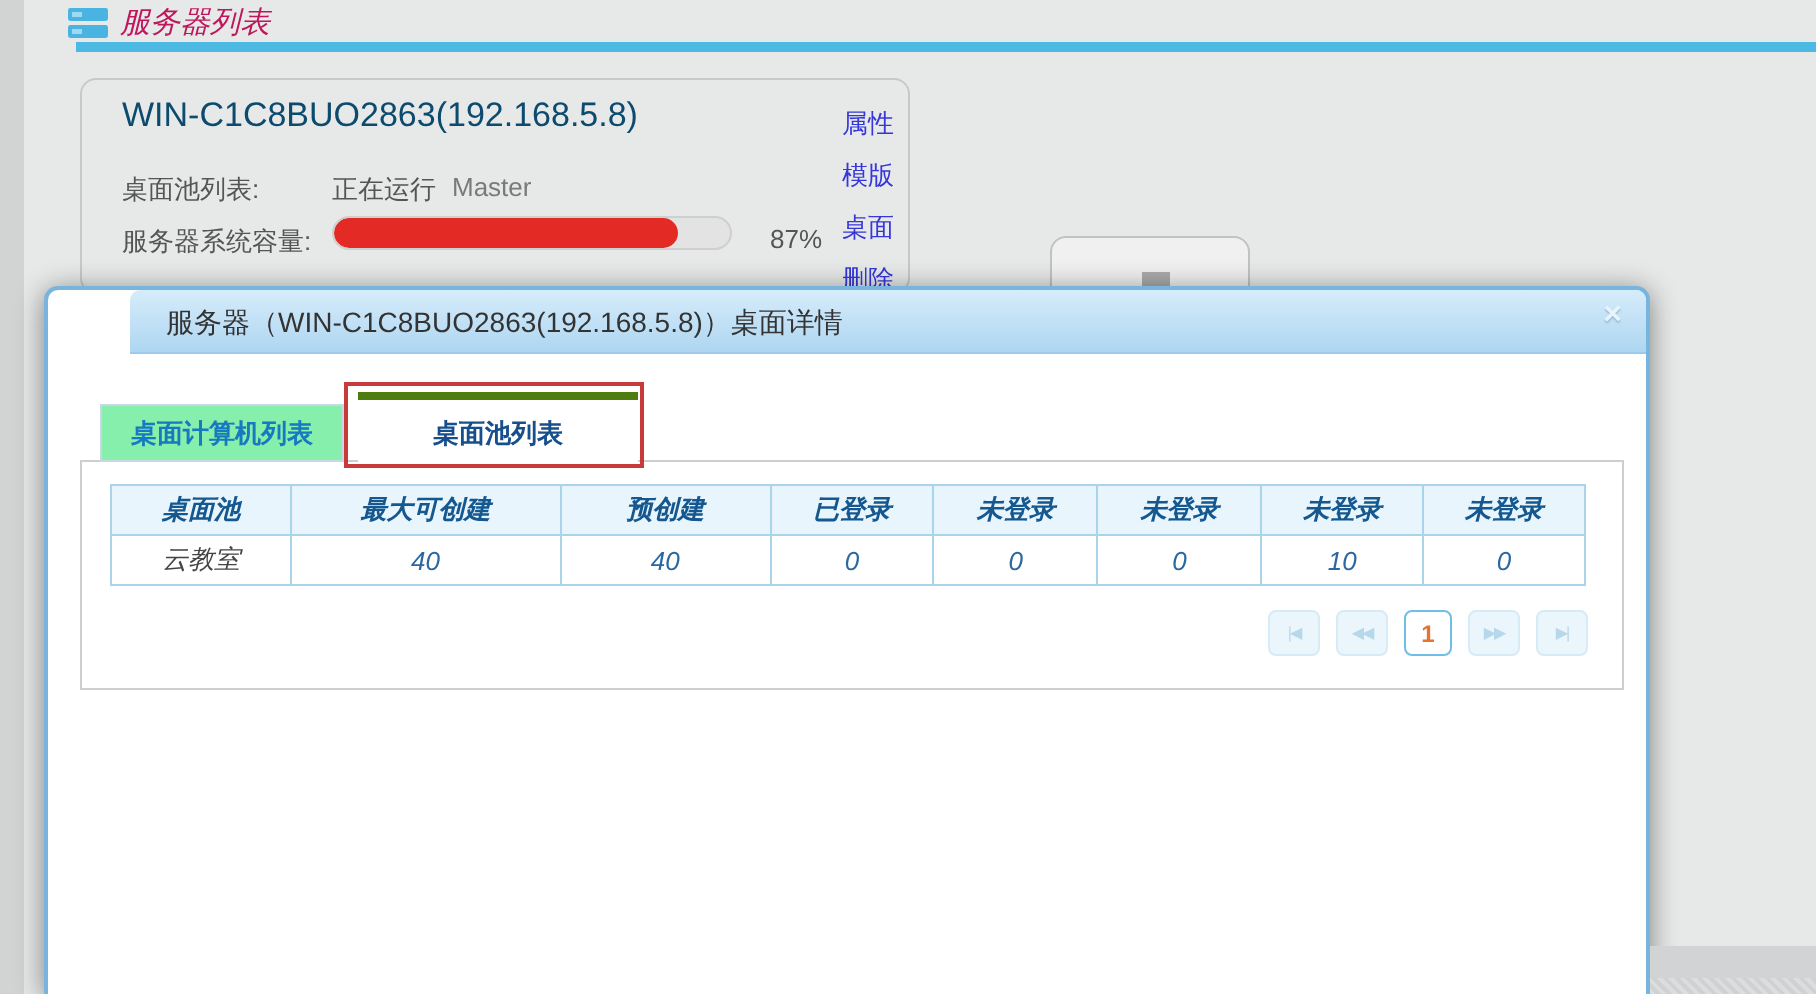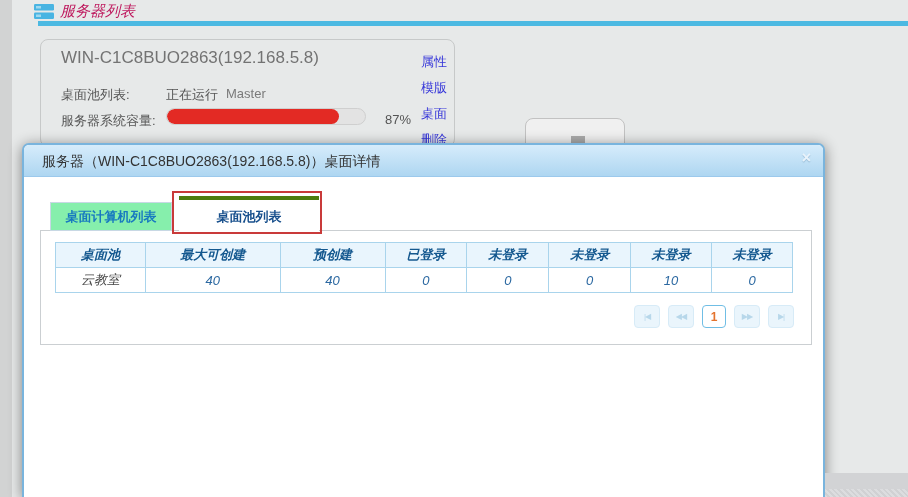--- a/index.html
+++ b/index.html
@@ -9,41 +9,41 @@
   .left-strip { position:absolute; left:0; top:0; width:12px; height:497px; background:#d2d3d3; }
 
   
   .page-header-icon { position:absolute; left:34px; top:4px; width:20px; height:15px; }
   .page-header-title { position:absolute; left:60px; top:2px; font-size:15px; color:#be185d;font-style:italic; }
   .blue-rule { position:absolute; left:38px; top:21px; width:870px; height:5px; background:#4cb9e2; }
 
   
   .server-card { position:absolute; left:40px; top:39px; width:415px; height:108px;
                  border:1px solid #c7c9c9; border-radius:8px; }
-  .server-card-title { position:absolute; left:20px; top:8px; font-size:17px; color:#737373; }
+  .server-card-title { position:absolute; left:20px; top:8px; font-size:17px; color:#0c4a6e; }
   .status-label { position:absolute; left:20px; top:46px; font-size:13px; color:#555; }
   .status-value { position:absolute; left:125px; top:46px; font-size:13px; color:#555; }
   .status-master { position:absolute; left:185px; top:46px; font-size:13px; color:#7a7a7a; }
   .capacity-label { position:absolute; left:20px; top:72px; font-size:13px; color:#555; }
   .capacity-track { position:absolute; left:125px; top:68px; width:200px; height:17px;
                     background:#e3e3e3; border:1px solid #cfcfcf; border-radius:9px; overflow:hidden; }
   .capacity-fill { height:100%; background:#e32a24; border-radius:9px; }
   .capacity-percent { position:absolute; left:344px; top:72px; font-size:13px; color:#555; }
   .card-actions { position:absolute; left:380px; top:13px; width:34px; }
   .card-action { display:block; font-size:13px; color:#3636d9; margin-bottom:8px; cursor:pointer; text-decoration:none; }
 
   
   .add-card { position:absolute; left:525px; top:118px; width:100px; height:50px;
               background:#f0f0f0; border:1px solid #c2c2c2; border-radius:8px; }
   .add-card-glyph { position:absolute; left:45px; top:17px; width:14px; height:11px; background:#ababab; }
 
   
   .modal { position:absolute; left:22px; top:143px; width:803px; height:354px;
            background:#fff; border:2px solid #79b4dd; border-bottom:none;
-           border-radius:7px 7px 0 0; box-shadow:0 2px 14px rgba(0,0,0,.45); }
+           border-radius:7px 7px 0 0; box-shadow:0 2px 14px rgba(0,0,0,.45);padding-left:41px; }
   .modal-header { height:32px; background:linear-gradient(#d6ecfb, #aed6f1);
                   border-bottom:1px solid #9cc9ec; border-radius:5px 5px 0 0; position:relative; }
   .modal-title { position:absolute; left:18px; top:0; line-height:32px; font-size:14px; color:#333; }
   .modal-close { position:absolute; right:12px; top:4px; font-size:16px; font-weight:bold;
                  color:#e9f3fb; text-shadow:0 1px 1px rgba(120,160,190,.6); cursor:pointer; }
 
   .tab { position:absolute; text-align:center; font-weight:bold; font-size:13px; cursor:pointer; }
   .tab-inactive { left:26px; top:57px; width:122px; height:29px; line-height:27px;
                   background:#86efac; border:1px solid #c8d8e4; color:#1779c0; z-index:2; }
   .tab-active { left:155px; top:51px; width:140px; height:37px; line-height:33px;

